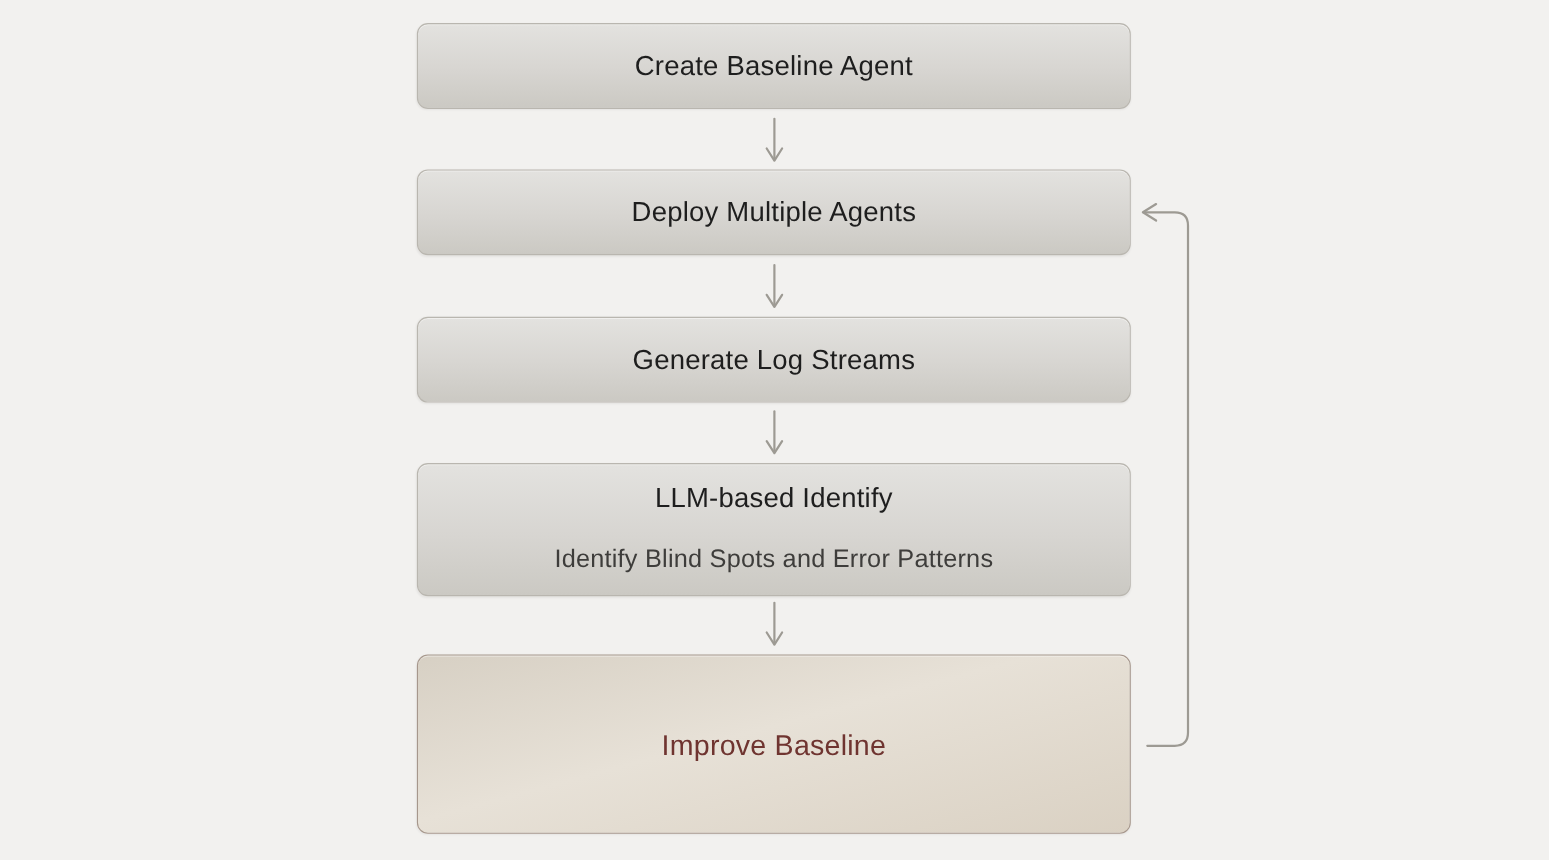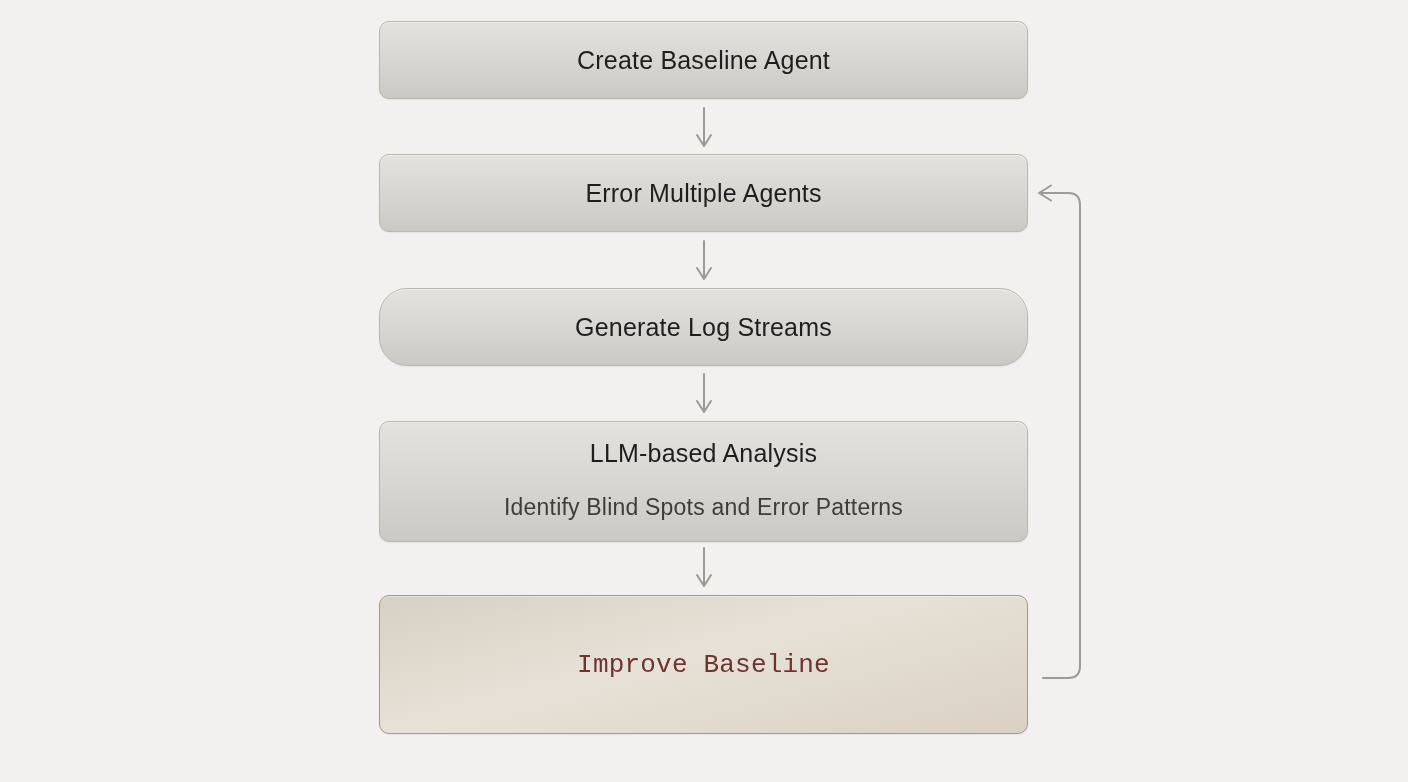--- a/index.html
+++ b/index.html
@@ -62,23 +62,23 @@
     line-height: 36px;
     color: #3e3d3b;
     white-space: pre-line;
     letter-spacing: 0.2px;
   }
   .node.accent .subtitle {
     color: #3b3630;
   }
   .n1 { top: 21px;  height: 78px; }
   .n2 { top: 154px; height: 78px; }
-  .n3 { top: 288px; height: 78px; border-radius: 28px; }
+  .n3 { top: 288px; height: 78px; }
   .n4 { top: 421px; height: 121px; }
-  .n5 { top: 595px; height: 139px; font-family: Liberation Mono, monospace; }
+  .n5 { top: 595px; height: 163px; }
 </style>
 </head>
 <body>
 
 <div class="canvas">
 
   <svg class="arrow-layer" width="1408" height="782" viewBox="0 0 1408 782" fill="none" stroke="#9d9a93" stroke-width="2" stroke-linecap="round" stroke-linejoin="round">
     <g>
       <path d="M704 108 V 145"></path>
       <path d="M697 135 L704 146 L711 135"></path>
@@ -99,29 +99,29 @@
       <path d="M1043 678 H1068 Q1080 678 1080 666 V205 Q1080 193 1068 193 H1041"></path>
       <path d="M1051 185.5 L1039 193 L1051 200.5"></path>
     </g>
   </svg>
 
   <div class="node gray n1">
     <div class="title">Create Baseline Agent</div>
   </div>
 
   <div class="node gray n2">
-    <div class="title">Error Multiple Agents</div>
+    <div class="title">Deploy Multiple Agents</div>
   </div>
 
   <div class="node gray n3">
     <div class="title">Generate Log Streams</div>
   </div>
 
   <div class="node gray n4">
-    <div class="title">LLM-based Analysis</div>
+    <div class="title">LLM-based Identify</div>
     <div class="subtitle">Identify Blind Spots and Error Patterns</div>
   </div>
 
   <div class="node accent n5">
     <div class="title">Improve Baseline</div>
   </div>
 
 </div>
 
 </body></html>

